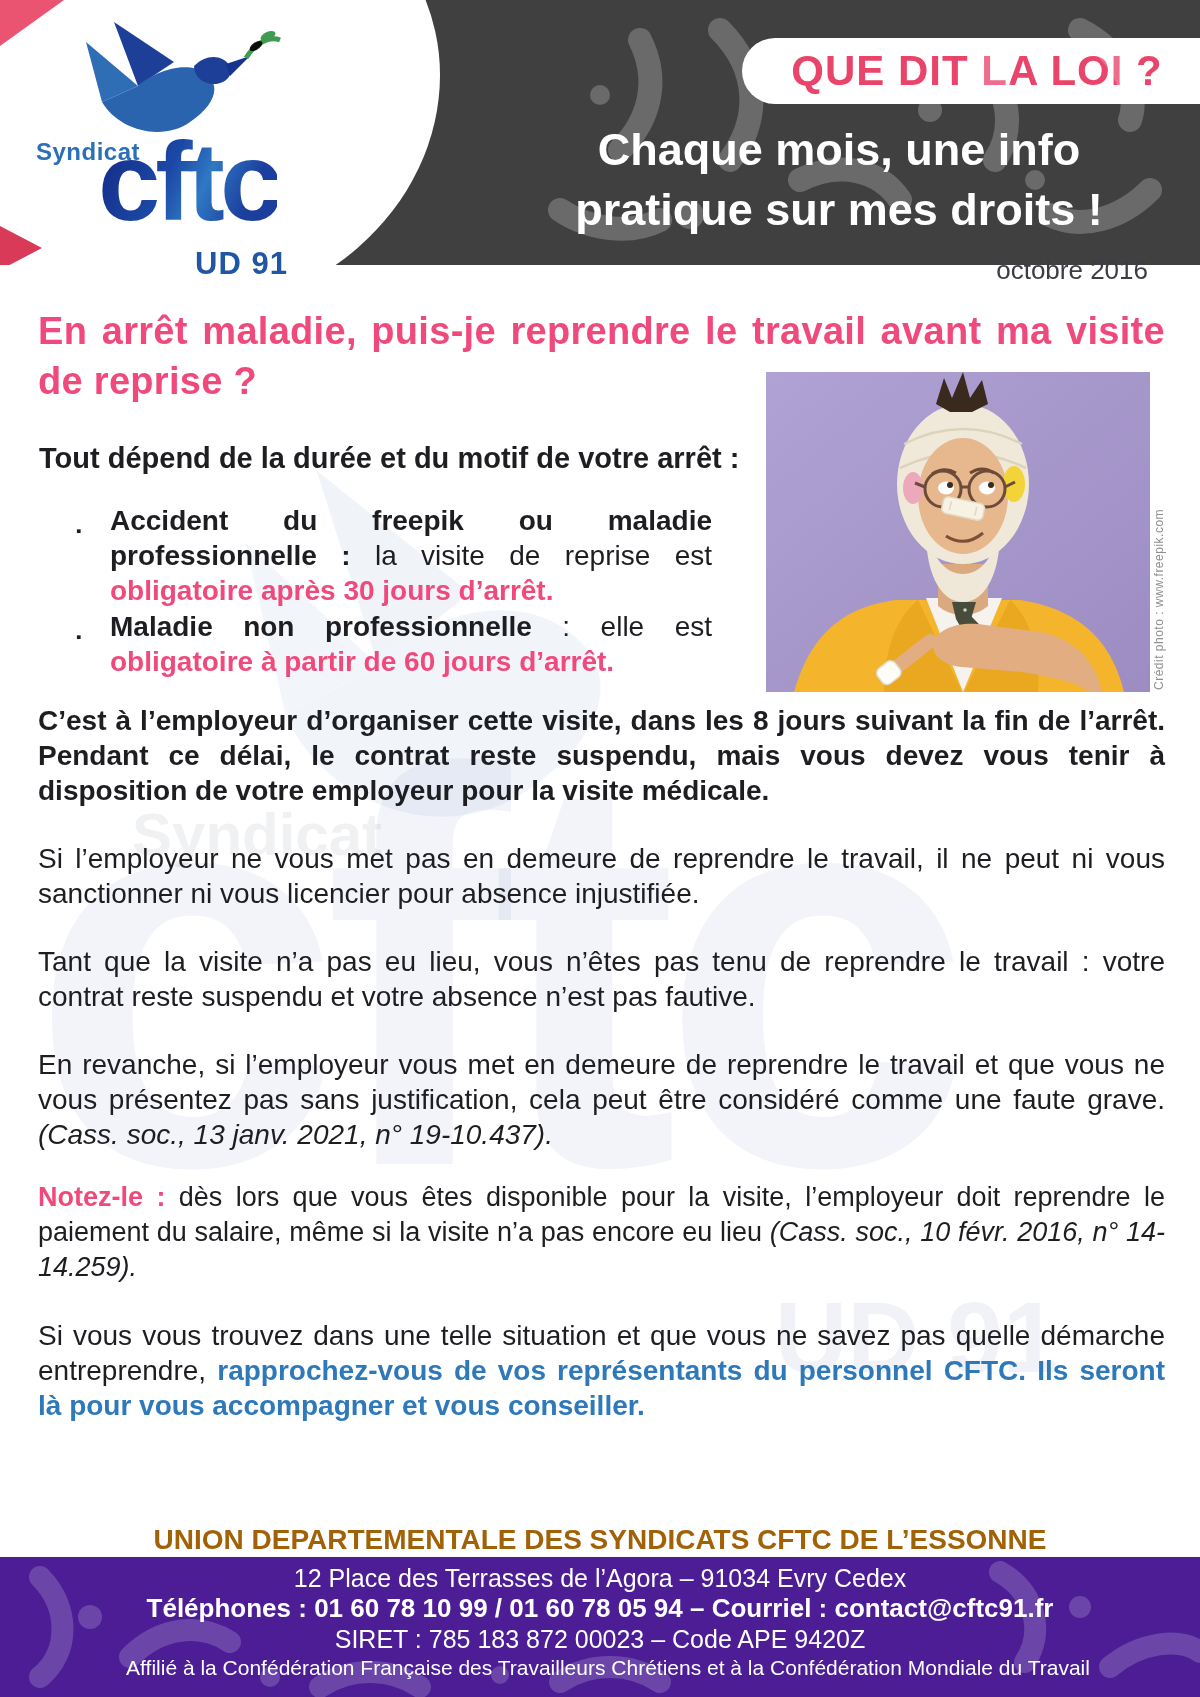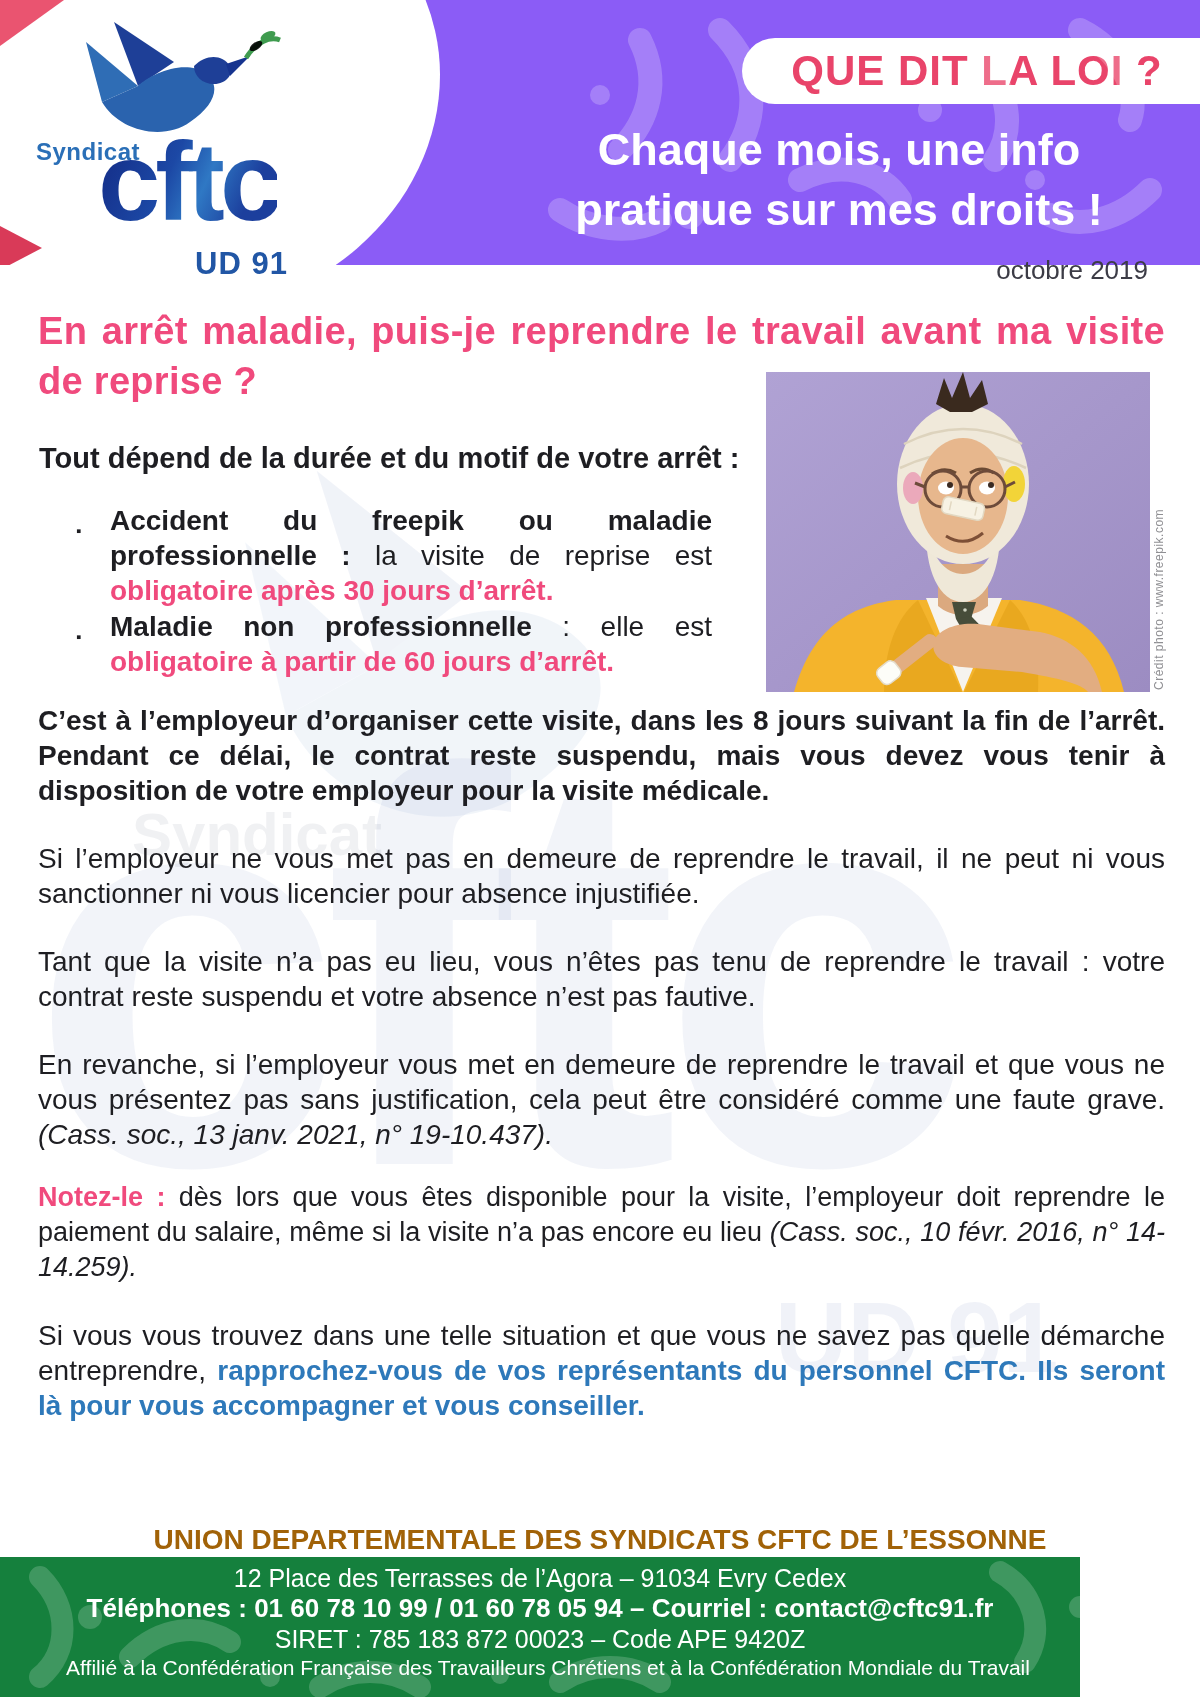--- a/index.html
+++ b/index.html
@@ -7,21 +7,21 @@
     position:relative;
     width:1200px;height:1697px;
     background:#ffffff;
     overflow:hidden;
     font-family:"Liberation Sans","DejaVu Sans",sans-serif;
     color:#1e1e22;
   }
   
   .header{
     position:absolute;top:0;left:0;width:1200px;height:265px;
-    background:#8b5cf6;overflow:hidden;
+    background:#404040;overflow:hidden;
   }
   .logo-blob{
     position:absolute;top:-150px;left:-120px;
     width:560px;height:470px;
     background:#ffffff;
     border-radius:48% 52% 58% 42% / 45% 55% 60% 40%;
   }
   .corner-wedge{
     position:absolute;top:0;left:0;width:64px;height:46px;
     background:#ea5470;
@@ -110,22 +110,22 @@
     writing-mode:vertical-rl;transform:rotate(180deg);
     font-size:12px;color:#8f8f93;letter-spacing:.5px;
     display:flex;align-items:center;
   }
   
   .footer-org{
     position:absolute;top:1524px;left:0;width:1200px;z-index:3;
     text-align:center;font-size:28px;font-weight:bold;color:#a16207;
   }
   .footer-band{
-    position:absolute;top:1557px;left:0;width:1080px;height:140px;
-    background:#15803d;overflow:hidden;z-index:3;
+    position:absolute;top:1557px;left:0;width:1200px;height:140px;
+    background:#4c1d95;overflow:hidden;z-index:3;
     color:#ffffff;text-align:center;
   }
   .footer-band .inner{position:relative;z-index:2;padding-top:6px;}
   .f-address{font-size:25px;line-height:30px;}
   .f-phones{font-size:26px;font-weight:bold;line-height:31px;}
   .f-siret{font-size:25px;line-height:30px;}
   .f-affil{font-size:21px;line-height:27px;padding-left:16px;}
   .squiggles{position:absolute;top:0;left:0;z-index:1;}
 </style>
 </head>
@@ -182,21 +182,21 @@
       <path d="M78 23 L90 19 L80 29 Z" fill="#16348f"></path>
       <path d="M88 20 C93 12 100 9 105 11" stroke="#3f9b4f" stroke-width="2.4" fill="none"></path>
       <ellipse cx="99" cy="9" rx="4" ry="2" fill="#3f9b4f" transform="rotate(-25 99 9)"></ellipse>
       <ellipse cx="93" cy="14" rx="3.6" ry="1.8" fill="#56b returns65" transform="rotate(-35 93 14)" opacity="0.9"></ellipse>
     </svg>
     <div class="logo-syndicat">Syndicat</div>
     <div class="logo-brand">cftc</div>
     <div class="logo-ud">UD 91</div>
   </div>
 
-  <div class="date">octobre 2019</div>
+  <div class="date">octobre 2016</div>
 
   <svg class="photo" viewBox="0 0 384 320">
     <defs>
       <linearGradient id="pg" x1="0" y1="0" x2="1" y2="1">
         <stop offset="0" stop-color="#b0a2d4"></stop>
           <stop offset="1" stop-color="#9c8cc2"></stop>
       </linearGradient>
     </defs>
     <rect width="384" height="320" fill="url(#pg)"></rect>
 

